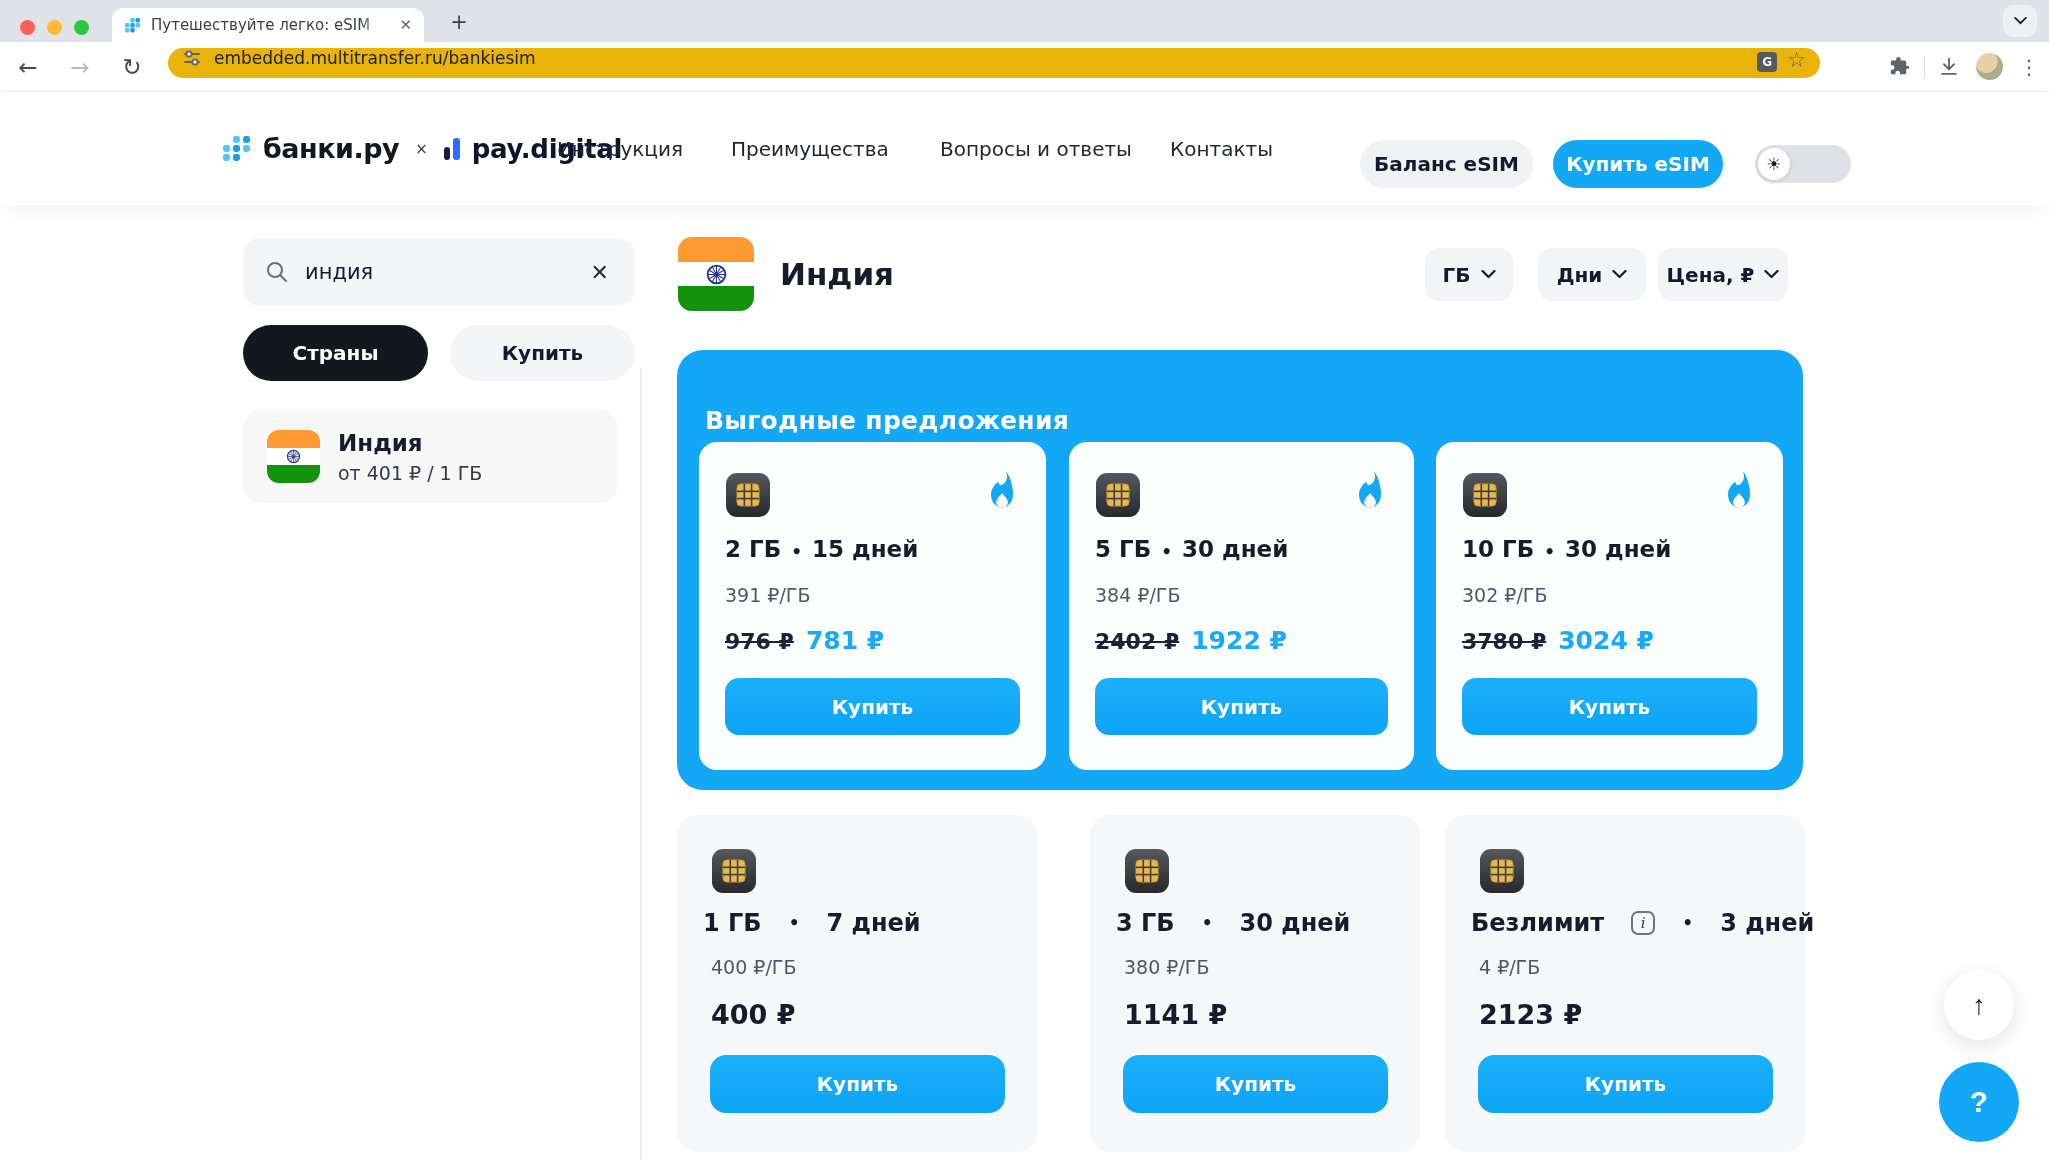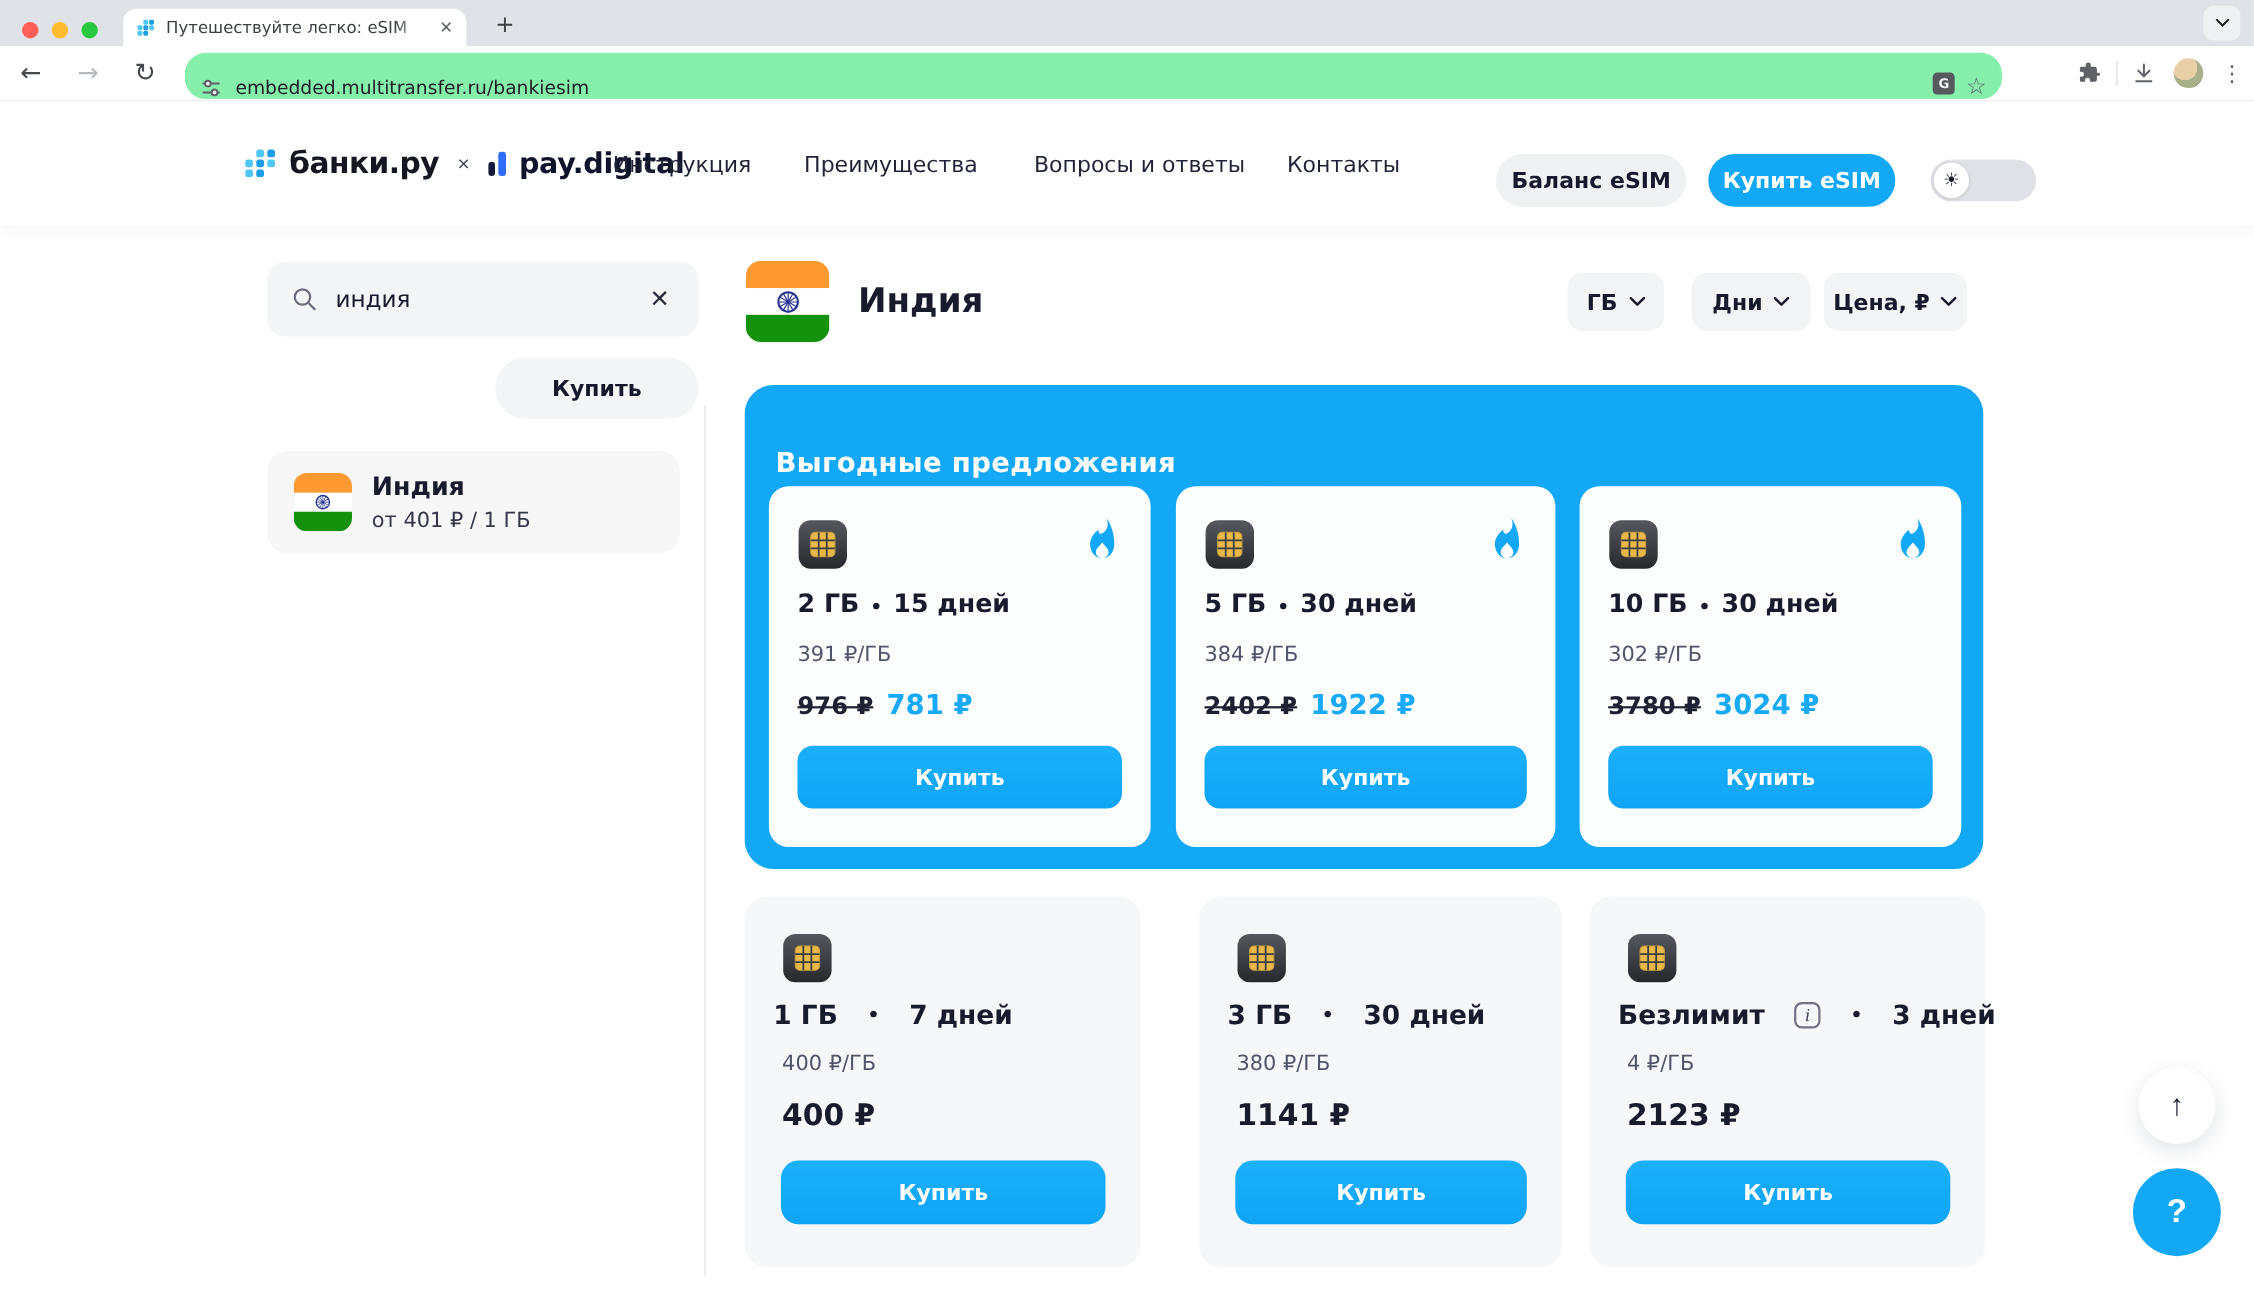--- a/index.html
+++ b/index.html
@@ -23,22 +23,22 @@
   .newtab { position:absolute; left:446px; top:9px; width:26px; height:26px; font-size:21px;
             color:#3c4043; display:flex; align-items:center; justify-content:center; }
   .tabsearch { position:absolute; right:12px; top:5px; width:34px; height:32px; border-radius:10px;
                background:#eef0f2; display:flex; align-items:center; justify-content:center; }
 
   .toolbar { position:absolute; left:0; top:42px; right:0; height:50px; background:#fff;
              border-bottom:1px solid #e9eaec; }
   .navbtn { position:absolute; top:0; height:49px; width:40px; display:flex; align-items:center;
             justify-content:center; font-size:23px; color:#45484d; }
   .nav-fwd { color:#b6b9be; }
-  .urlbar { position:absolute; left:168px; top:6px; height:42px; width:1652px; background:#86efac;
-            border-radius:19px; display:flex; align-items:flex-end; padding:0 14px; }
+  .urlbar { position:absolute; left:168px; top:6px; height:30px; width:1652px; background:#eab308;
+            border-radius:19px; display:flex; align-items:flex-start; padding:0 14px; }
   .url-text { font-size:17px; color:#202124; margin-left:12px; flex:0 0 auto; }
   .url-spacer { flex:1; }
   .pill-icon { width:28px; height:28px; display:flex; align-items:center; justify-content:center; }
   .translate-box { width:20px; height:20px; background:#565a5f; border-radius:4px; color:#f1f3f4;
                    font-size:12px; font-weight:bold; display:flex; align-items:center; justify-content:center; }
   .star { font-size:21px; color:#5f6368; margin-left:6px; }
   .chrome-right { position:absolute; right:0; top:0; height:49px; display:flex; align-items:center; }
   .cr-icon { width:40px; height:40px; display:flex; align-items:center; justify-content:center; color:#5f6368; }
   .vsep { width:1px; height:22px; background:#d6d9dd; margin:0 4px; }
   .avatar { width:27px; height:27px; border-radius:50%;
@@ -241,20 +241,21 @@
   </div>
 
   <div class="searchbox">
     <svg width="24" height="24" viewBox="0 0 24 24">
       <circle cx="10" cy="10" r="7" fill="none" stroke="#6b6f7b" stroke-width="2"></circle>
       <line x1="15.2" y1="15.2" x2="21" y2="21" stroke="#6b6f7b" stroke-width="2" stroke-linecap="round"></line>
     </svg>
     <input class="search-input" value="индия" style="">
     <span class="search-clear">✕</span>
   </div>
+  <div class="seg seg-countries">Страны</div>
   <div class="seg seg-regions">Купить</div>
 
   <div class="result-card">
     <div class="flag flag-sm">
       <div class="f-or"></div>
       <div class="f-wh">
         <svg width="17" height="17" viewBox="0 0 24 24">
           <circle cx="12" cy="12" r="8.5" fill="none" stroke="#283593" stroke-width="1.8"></circle>
           <circle cx="12" cy="12" r="1.7" fill="#283593"></circle>
           <g stroke="#283593" stroke-width="1">

